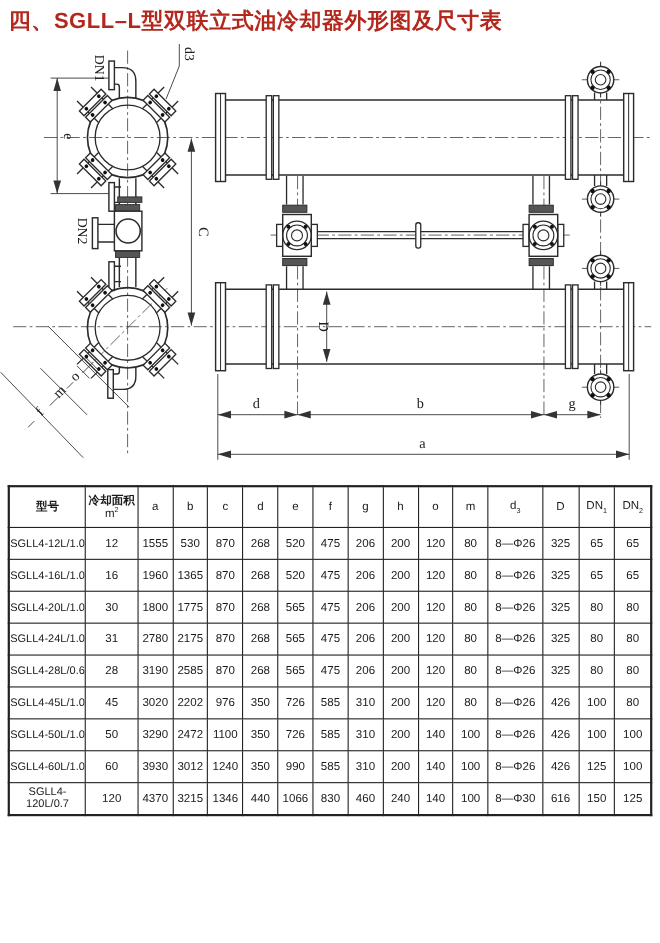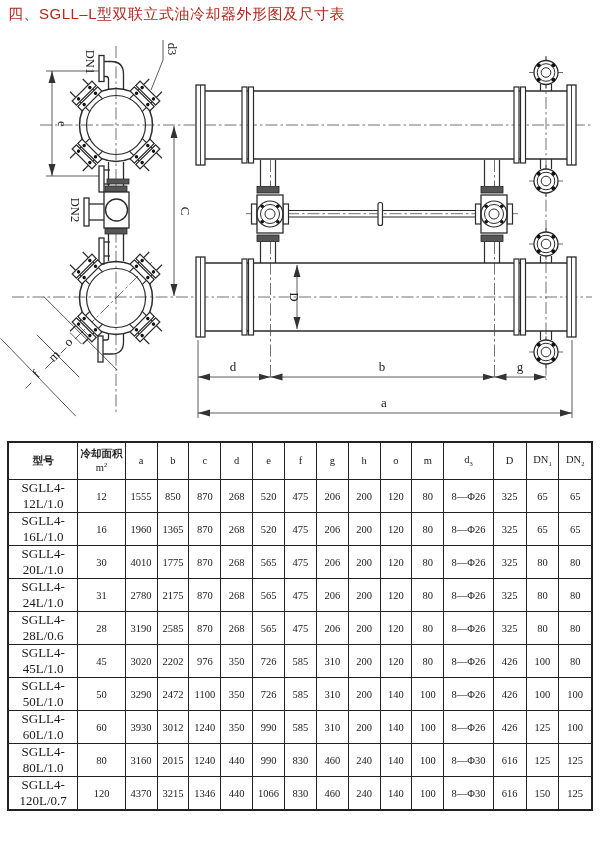--- a/index.html
+++ b/index.html
@@ -1,32 +1,32 @@
 <!DOCTYPE html>
 <html><head>
 <meta charset="utf-8">
 <style>
   html,body{margin:0;padding:0;background:#ffffff;width:600px;}
   body{font-family:"Liberation Sans",sans-serif;color:#1a1a1a;}
   .page{width:600px;height:857px;position:relative;background:#fff;overflow:hidden;}
-  .title{position:absolute;left:8px;top:5px;font-size:15px;font-weight:normal;
+  .title{position:absolute;left:8px;top:5px;font-size:20px;font-weight:bold;
          color:#b3271d;letter-spacing:0.5px;white-space:nowrap;}
   .drawing{position:absolute;left:0;top:33px;width:600px;height:402px;}
   svg text{font-family:"Liberation Serif",serif;fill:#222;}
   .dimtxt{font-size:13px;}
   .lbltxt{font-size:12.5px;}
   table.spec{position:absolute;left:7px;top:441px;border-collapse:collapse;
-             table-layout:fixed;width:586px;background:#fff;font-family:Liberation Serif, serif;}
+             table-layout:fixed;width:586px;background:#fff;}
   table.spec th,table.spec td{border:1px solid #222;text-align:center;
              vertical-align:middle;padding:0;overflow:hidden;}
   table.spec{border:2px solid #222;}
   table.spec th{height:36px;font-size:10.5px;font-weight:normal;line-height:1.15;}
   table.spec th.cjk{font-weight:bold;font-size:10.5px;}
   table.spec td{height:28px;font-size:10.5px;}
-  table.spec td.model{font-size:13px;}
+  table.spec td.model{font-size:10px;}
   sub{font-size:0.62em;}
   sup{font-size:0.62em;}
 </style>
 </head>
 <body>
 
 <div class="page">
 
   <div class="title">四、SGLL–L型双联立式油冷却器外形图及尺寸表</div>
 
@@ -269,21 +269,21 @@
           <th>D</th>
           <th>DN<sub>1</sub></th>
           <th>DN<sub>2</sub></th>
         </tr>
       </thead>
     <tbody id="body-rows">
         <tr>
           <td class="model">SGLL4-12L/1.0</td>
           <td>12</td>
           <td>1555</td>
-          <td>850</td>
+          <td>530</td>
           <td>870</td>
           <td>268</td>
           <td>520</td>
           <td>475</td>
           <td>206</td>
           <td>200</td>
           <td>120</td>
           <td>80</td>
           <td>8—Φ26</td>
           <td>325</td>
@@ -304,21 +304,21 @@
           <td>120</td>
           <td>80</td>
           <td>8—Φ26</td>
           <td>325</td>
           <td>65</td>
           <td>65</td>
         </tr>
         <tr>
           <td class="model">SGLL4-20L/1.0</td>
           <td>30</td>
-          <td>4010</td>
+          <td>1800</td>
           <td>1775</td>
           <td>870</td>
           <td>268</td>
           <td>565</td>
           <td>475</td>
           <td>206</td>
           <td>200</td>
           <td>120</td>
           <td>80</td>
           <td>8—Φ26</td>
@@ -410,38 +410,20 @@
           <td>310</td>
           <td>200</td>
           <td>140</td>
           <td>100</td>
           <td>8—Φ26</td>
           <td>426</td>
           <td>125</td>
           <td>100</td>
         </tr>
         <tr>
-          <td class="model">SGLL4-80L/1.0</td>
-          <td>80</td>
-          <td>3160</td>
-          <td>2015</td>
-          <td>1240</td>
-          <td>440</td>
-          <td>990</td>
-          <td>830</td>
-          <td>460</td>
-          <td>240</td>
-          <td>140</td>
-          <td>100</td>
-          <td>8—Φ30</td>
-          <td>616</td>
-          <td>125</td>
-          <td>125</td>
-        </tr>
-        <tr>
           <td class="model">SGLL4-120L/0.7</td>
           <td>120</td>
           <td>4370</td>
           <td>3215</td>
           <td>1346</td>
           <td>440</td>
           <td>1066</td>
           <td>830</td>
           <td>460</td>
           <td>240</td>

